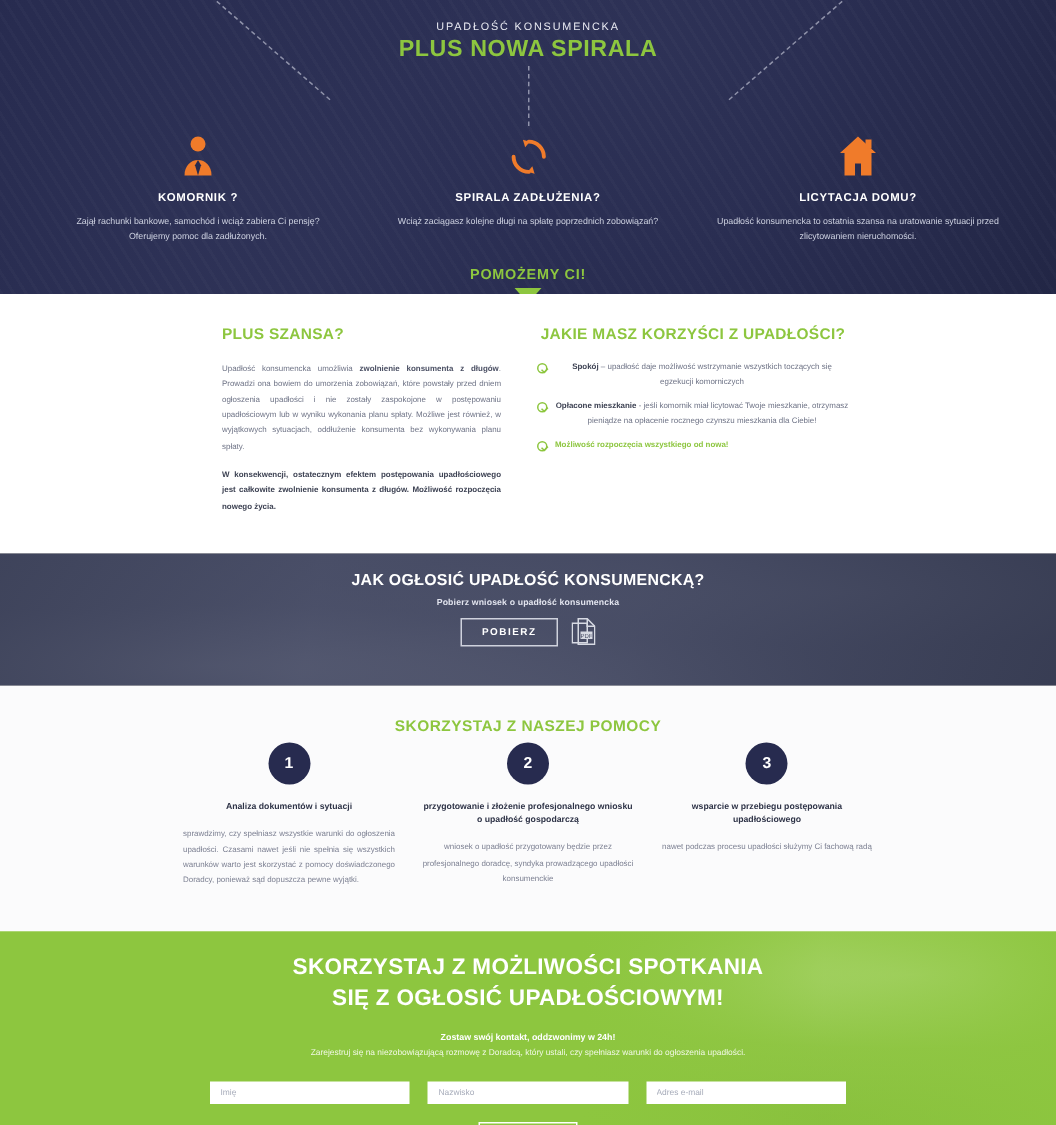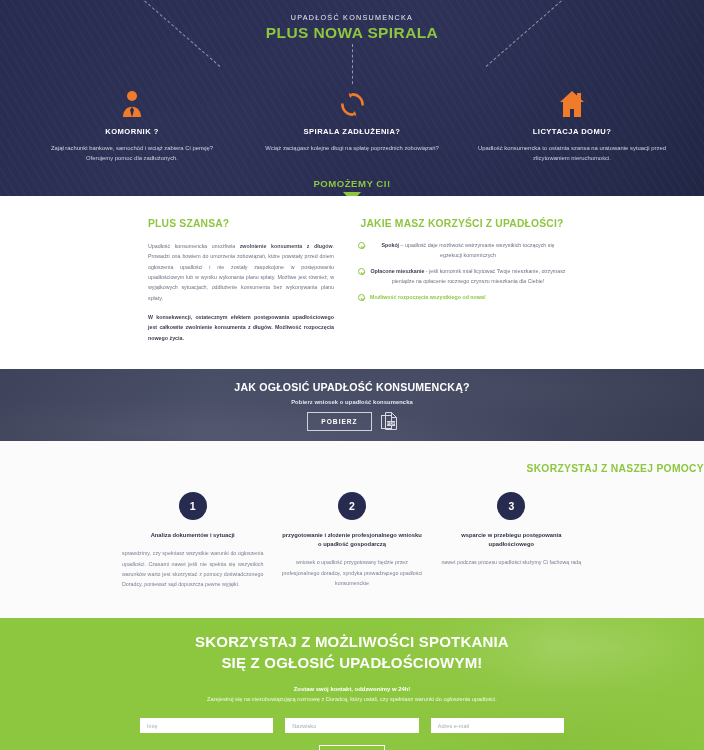--- a/index.html
+++ b/index.html
@@ -104,21 +104,21 @@
     content:""; position:absolute; left:1.6px; top:1.6px;
     width:3px;height:1.6px;border-left:1px solid #8dc63f;border-bottom:1px solid #8dc63f;
     transform:rotate(-45deg);
   }
   .benefit-txt { color:#6d7285; font-size:5.3px; line-height:1.8; }
   .benefit-txt b { color:#3c4152; }
   .benefit-txt.green { color:#8dc63f; font-weight:bold; }
 
   
   .s-dark {
-    position:relative; height:72px; overflow:hidden; background:#737373;
+    position:relative; height:88px; overflow:hidden; background:#737373;
   }
   .s-dark-bg{
     position:absolute; inset:0;
     background:
       linear-gradient(100deg, rgba(62,67,90,0.90) 0%, rgba(74,79,103,0.82) 30%, rgba(69,74,98,0.86) 60%, rgba(55,60,82,0.92) 100%),
       radial-gradient(ellipse at 20% 85%, rgba(200,203,214,0.42) 0%, rgba(120,125,148,0.14) 38%, rgba(60,65,88,0) 66%),
       radial-gradient(ellipse at 80% 30%, rgba(170,174,190,0.38) 0%, rgba(100,105,130,0.12) 40%, rgba(60,65,88,0) 68%),
       radial-gradient(ellipse at 52% 110%, rgba(225,227,234,0.36) 0%, rgba(120,125,148,0.10) 40%, rgba(60,65,88,0) 64%),
       #434866;
   }
@@ -128,22 +128,22 @@
   .dl-row { display:flex; justify-content:center; align-items:center; gap:9px; margin-top:7px; }
   .btn-outline {
     border:1px solid #cfd2dd; color:#fff; font-size:6.6px; font-weight:bold;
     letter-spacing:1px; padding:5px 13px; background:transparent; cursor:pointer;
   }
   .pdf-ico { width:16px; height:18px; }
 
   
   .s-steps { background:#fbfbfc; padding:22px 0 28px; }
   .steps-title {
-    text-align:right; color:#8dc63f; font-size:10.3px; font-weight:bold;
-    letter-spacing:0.3px; margin-bottom:18px;
+    text-align:center; color:#8dc63f; font-size:10.3px; font-weight:bold;
+    letter-spacing:0.3px; margin-bottom:5px;
   }
   .steps { display:flex; padding:0 122px; gap:18px; }
   .step { flex:1; text-align:center; }
   .step-num {
     width:28px;height:28px;border-radius:50%;background:#272b4f;color:#fff;
     font-size:10.5px;font-weight:bold;display:flex;align-items:center;justify-content:center;
     margin:0 auto 11px;
   }
   .step-head { color:#2e3347; font-size:5.8px; font-weight:bold; line-height:1.6; }
   .step-body { color:#7b7f91; font-size:5.3px; line-height:1.95; margin-top:8px; text-align:justify; }

